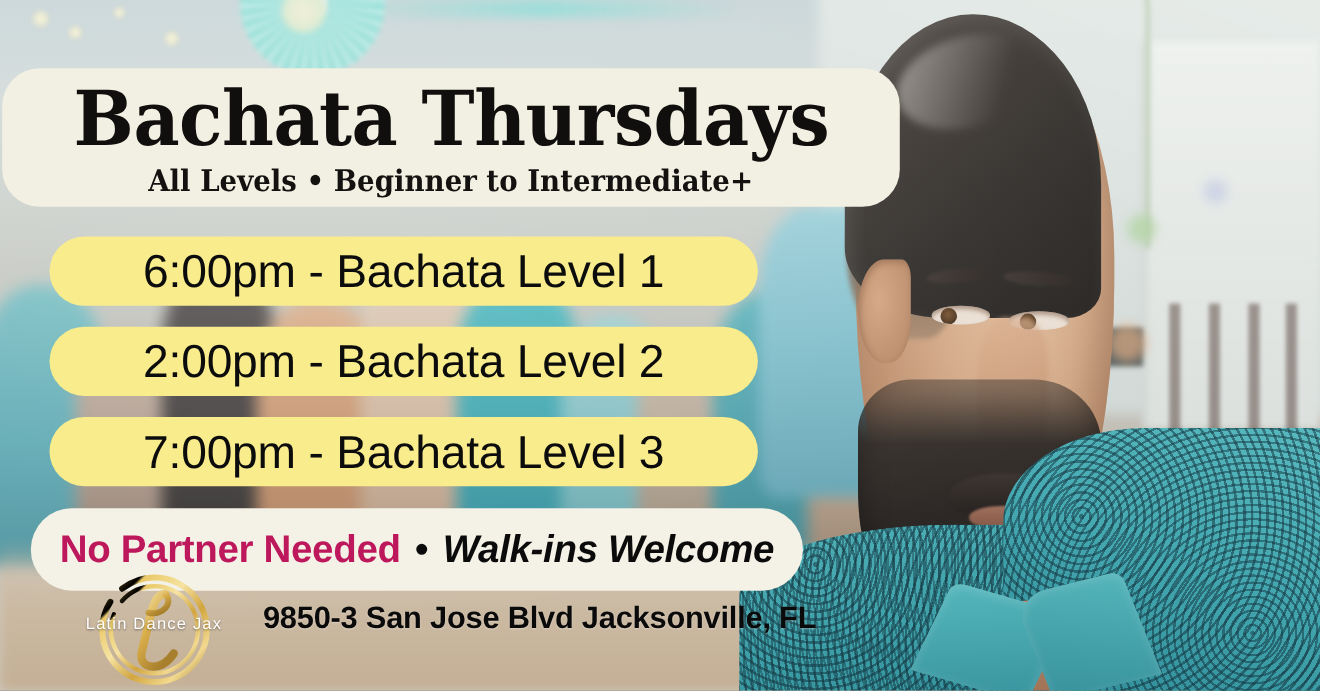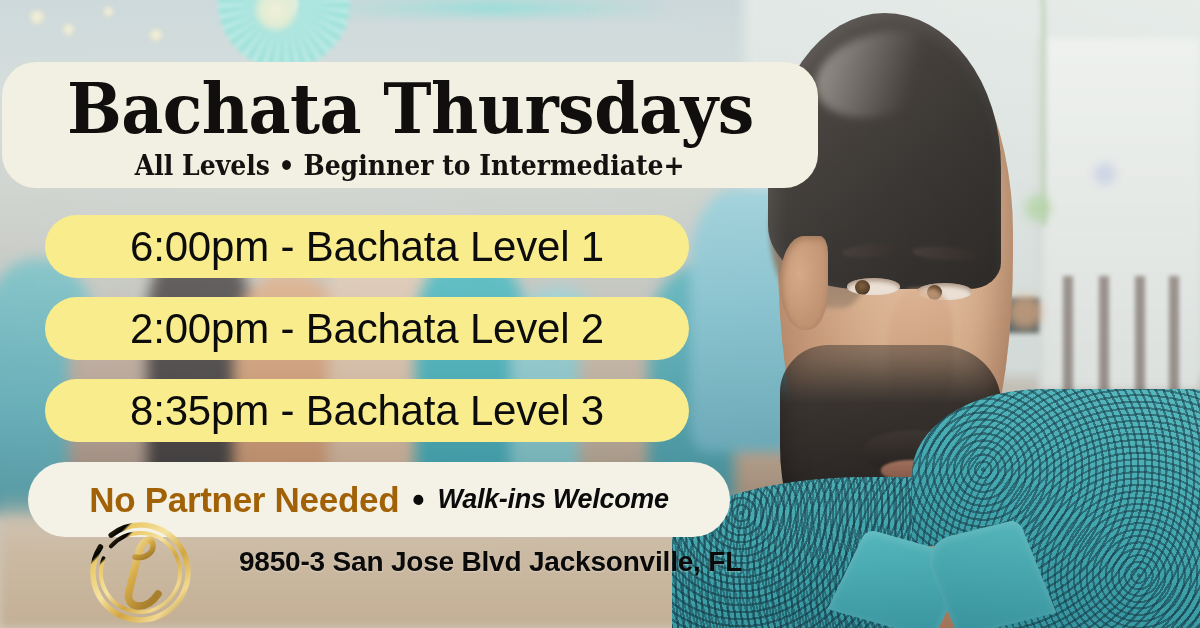--- a/index.html
+++ b/index.html
@@ -562,36 +562,36 @@
     border-radius: 38px;
     display: flex;
     align-items: center;
     justify-content: center;
     gap: 0;
   }
   .note-strong {
     font-family: "Liberation Sans", sans-serif;
     font-weight: 700;
     font-size: 35px;
-    color: #a16207;
+    color: #be185d;
     white-space: nowrap;
     letter-spacing: -0.3px;
   }
   .note-dot {
     font-family: "Liberation Sans", sans-serif;
     font-weight: 700;
     font-size: 35px;
     color: #0b0b0b;
     padding: 0 13px;
   }
   .note-em {
     font-family: "Liberation Sans", sans-serif;
     font-weight: 700;
     font-style: italic;
-    font-size: 27px;
+    font-size: 35px;
     color: #0b0b0b;
     white-space: nowrap;
     letter-spacing: -0.3px;
   }
 
   
   .logo {
     position: absolute;
     left: 84px;
     top: 516px;
@@ -708,21 +708,21 @@
       <div class="title-sub">All Levels • Beginner to Intermediate+</div>
     </div>
 
     <div class="pill pill-1">
       <span class="pill-text">6:00pm - Bachata Level 1</span>
     </div>
     <div class="pill pill-2">
       <span class="pill-text">2:00pm - Bachata Level 2</span>
     </div>
     <div class="pill pill-3">
-      <span class="pill-text">8:35pm - Bachata Level 3</span>
+      <span class="pill-text">7:00pm - Bachata Level 3</span>
     </div>
 
     <div class="note-banner">
       <span class="note-strong">No Partner Needed</span>
       <span class="note-dot">•</span>
       <span class="note-em">Walk-ins Welcome</span>
     </div>
 
     <div class="logo">
       <svg width="113" height="112" viewBox="0 0 113 112">
@@ -744,18 +744,22 @@
         </defs>
 
         <path d="M56.5 9 A47.5 47.5 0 1 1 56.4 9 Z" fill="none" stroke="url(#goldRing)" stroke-width="5.5" stroke-linecap="round" stroke-dasharray="250 16 34 10"></path>
 
         <path d="M56.5 17 A39.5 39.5 0 1 1 56.4 17 Z" fill="none" stroke="url(#goldRing)" stroke-width="4" stroke-linecap="round" stroke-dasharray="200 14 46 12"></path>
 
         <path d="M66 24 C60 24 57 29 55 36 C51 50 48 64 45 76 C43 84 47 90 55 90
                  C64 90 70 84 74 78" fill="none" stroke="url(#goldL)" stroke-width="7.5" stroke-linecap="round" stroke-linejoin="round"></path>
         <path d="M66 24 C70 27 70 33 66 37 C62 41 56 42 51 41" fill="none" stroke="url(#goldL)" stroke-width="5.5" stroke-linecap="round"></path>
       </svg>
+      <div style="position:absolute;left:-34px;top:43px;width:180px;text-align:center;
+                  font-family:'Liberation Sans',sans-serif;font-size:15px;font-weight:400;
+                  color:#ffffff;letter-spacing:1.1px;white-space:nowrap;
+                  text-shadow:0 1px 2px rgba(0,0,0,.45);">Latin Dance Jax</div>
     </div>
 
     <div class="address">9850-3 San Jose Blvd Jacksonville, FL</div>
 
   </div>
 </div>
 
 </body></html>

